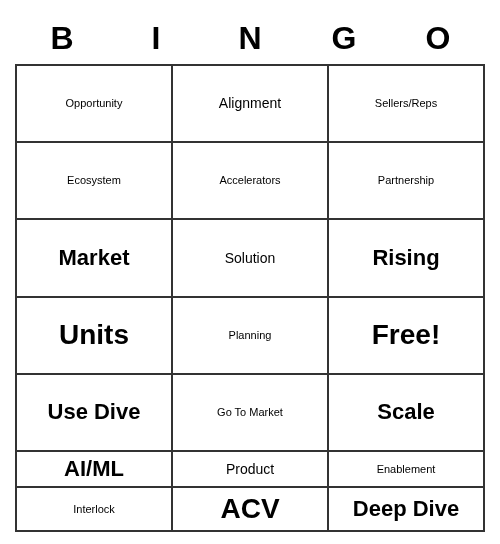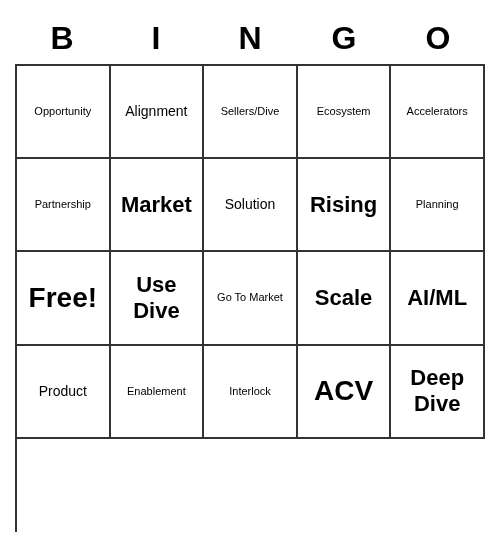--- a/index.html
+++ b/index.html
@@ -35,21 +35,21 @@
       display: flex;
       align-items: center;
       justify-content: center;
       font-size: 32px;
       font-weight: bold;
       font-family: Arial, sans-serif;
     }
 
     .bingo-grid {
       display: grid;
-      grid-template-columns: repeat(5, 1fr);
+      grid-template-columns: repeat(3, 1fr);
       grid-template-rows: repeat(5, 1fr);
       border-top: 2px solid #333;
       border-left: 2px solid #333;
       flex: 1;
     }
 
     .cell {
       border-right: 2px solid #333;
       border-bottom: 2px solid #333;
       display: flex;
@@ -94,39 +94,42 @@
       <div class="header-cell">O</div>
     </div>
   <div class="bingo-grid">
   <div class="cell">
         <span class="cell-text size-small">Opportunity</span>
       </div>
       <div class="cell">
         <span class="cell-text size-medium">Alignment</span>
       </div>
       <div class="cell">
-        <span class="cell-text size-small">Sellers/Dive</span>
+        <span class="cell-text size-small">Sellers/Reps</span>
       </div>
       <div class="cell">
         <span class="cell-text size-small">Ecosystem</span>
       </div>
       <div class="cell">
         <span class="cell-text size-small">Accelerators</span>
       </div>
       <div class="cell">
         <span class="cell-text size-small">Partnership</span>
       </div>
       <div class="cell">
         <span class="cell-text size-large">Market</span>
       </div>
       <div class="cell">
         <span class="cell-text size-medium">Solution</span>
       </div>
       <div class="cell">
         <span class="cell-text size-large">Rising</span>
+      </div>
+      <div class="cell">
+        <span class="cell-text size-xlarge">Units</span>
       </div>
       <div class="cell">
         <span class="cell-text size-small">Planning</span>
       </div>
       <div class="cell">
         <span class="cell-text size-xlarge">Free!</span>
       </div>
       <div class="cell">
         <span class="cell-text size-large">Use Dive</span>
       </div>

